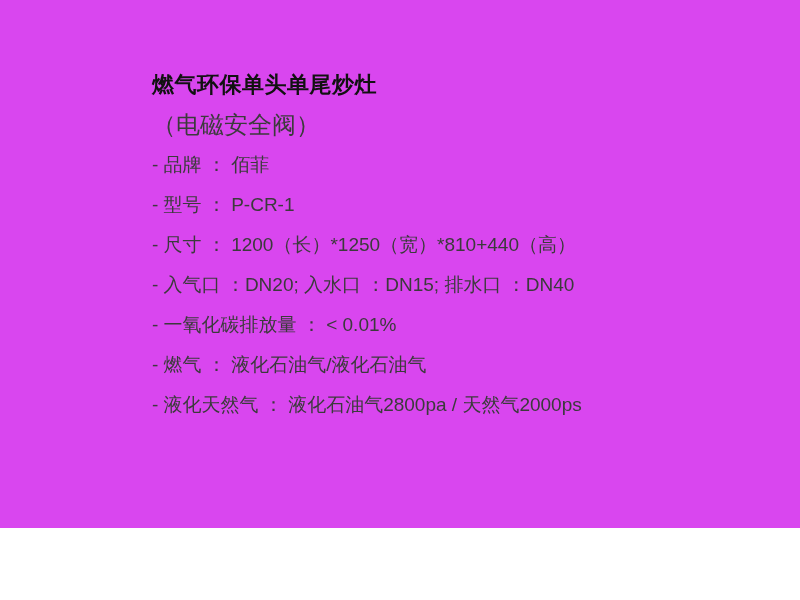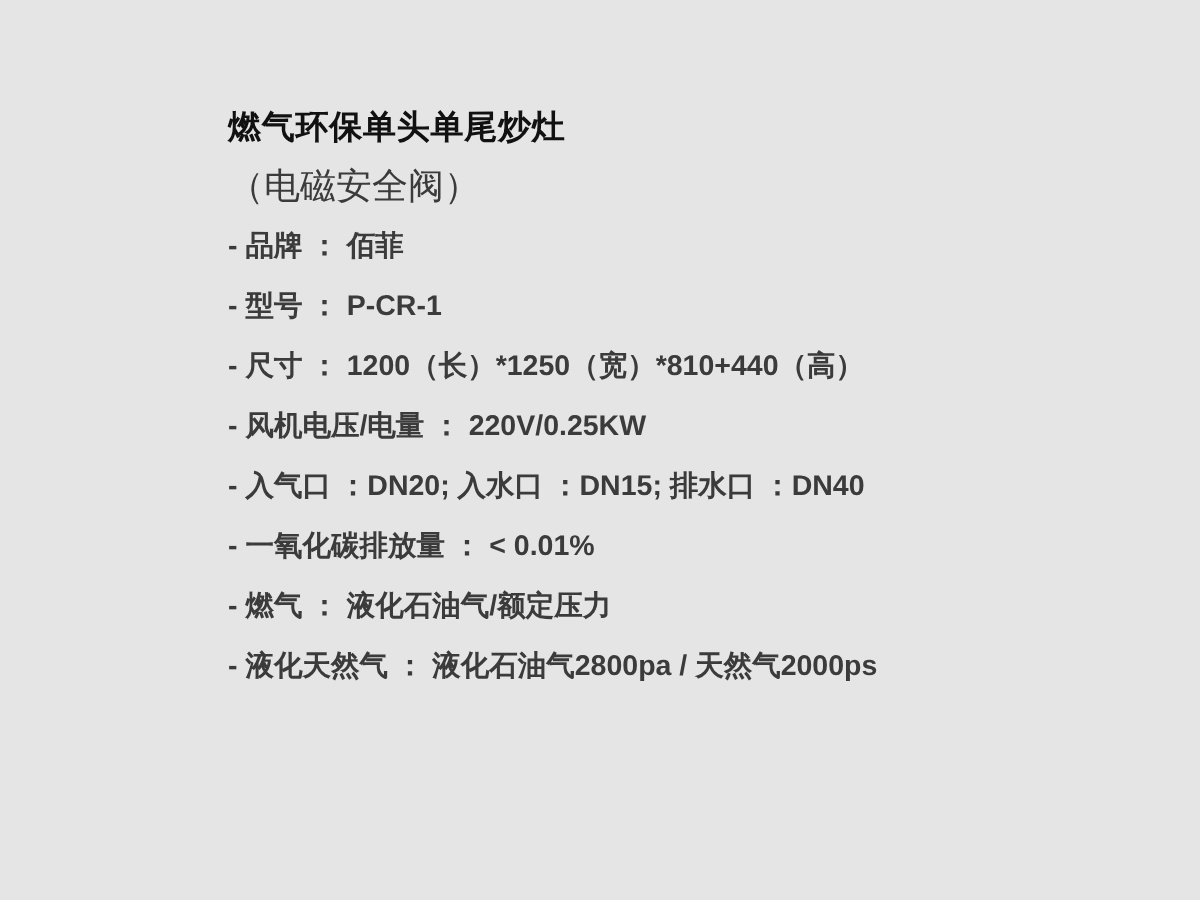--- a/index.html
+++ b/index.html
@@ -6,22 +6,22 @@
   html, body {
     width: 800px;
     height: 600px;
     background: #ffffff;
     font-family: "Liberation Sans", "DejaVu Sans", sans-serif;
     overflow: hidden;
   }
   .sheet {
     position: relative;
     width: 800px;
-    height: 600px;
-    background: #e5e5e5;
+    height: 528px;
+    background: #d946ef;
     padding: 65px 40px 0 152px;
   }
   .product-title {
     height: 40px;
     line-height: 40px;
     font-size: 22px;
     font-weight: 700;
     color: #111111;
     white-space: nowrap;
     letter-spacing: 0.5px;
@@ -34,36 +34,35 @@
     color: #3b3b3b;
     white-space: nowrap;
   }
   .spec-list {
     list-style: none;
   }
   .spec-line {
     height: 40px;
     line-height: 40px;
     font-size: 19px;
-    font-weight: 700;
+    font-weight: 400;
     color: #3b3b3b;
     white-space: nowrap;
   }
 </style>
 </head>
 <body>
 
 <div class="sheet">
   <h1 class="product-title">燃气环保单头单尾炒灶</h1>
 
   <div class="product-subtitle">（电磁安全阀）</div>
 
   <ul class="spec-list">
     <li class="spec-line">- 品牌 ：  佰菲</li>
     <li class="spec-line">- 型号 ：  P-CR-1</li>
     <li class="spec-line">- 尺寸 ：  1200（长）*1250（宽）*810+440（高）</li>
-    <li class="spec-line">- 风机电压/电量 ：  220V/0.25KW</li>
     <li class="spec-line">- 入气口 ：DN20; 入水口 ：DN15; 排水口 ：DN40</li>
     <li class="spec-line">- 一氧化碳排放量 ：  &lt; 0.01%</li>
-    <li class="spec-line">- 燃气 ：  液化石油气/额定压力</li>
+    <li class="spec-line">- 燃气 ：  液化石油气/液化石油气</li>
     <li class="spec-line">- 液化天然气 ：  液化石油气2800pa / 天然气2000ps</li>
   </ul>
 </div>
 
 </body></html>

